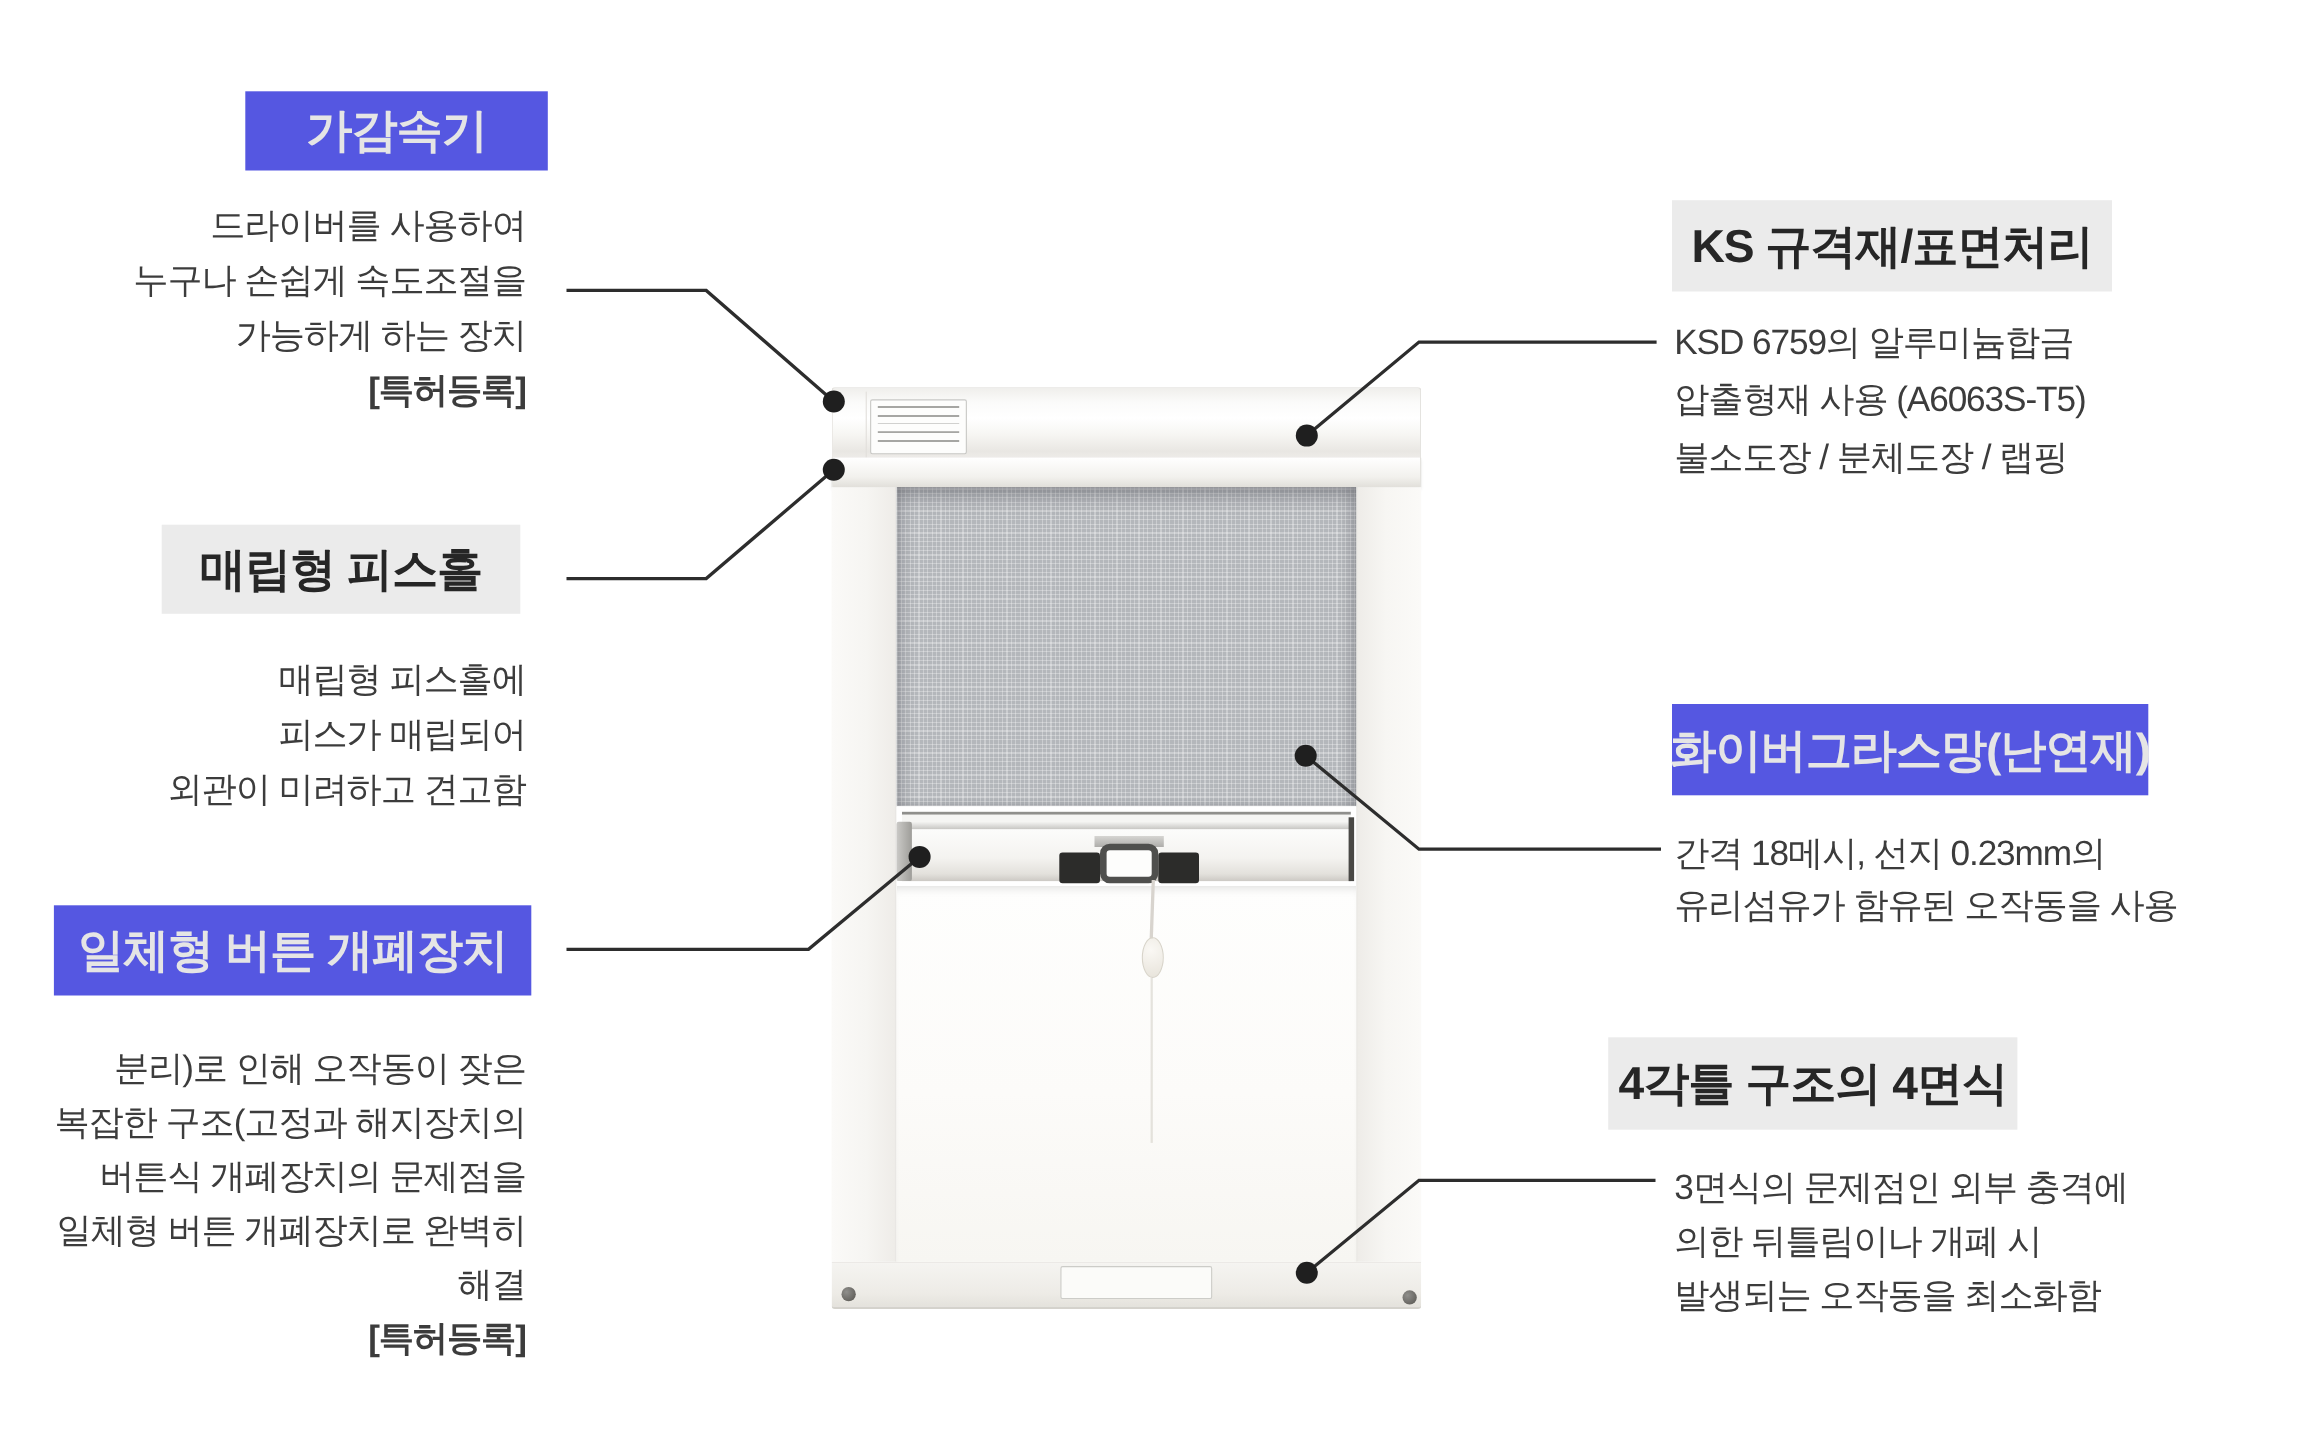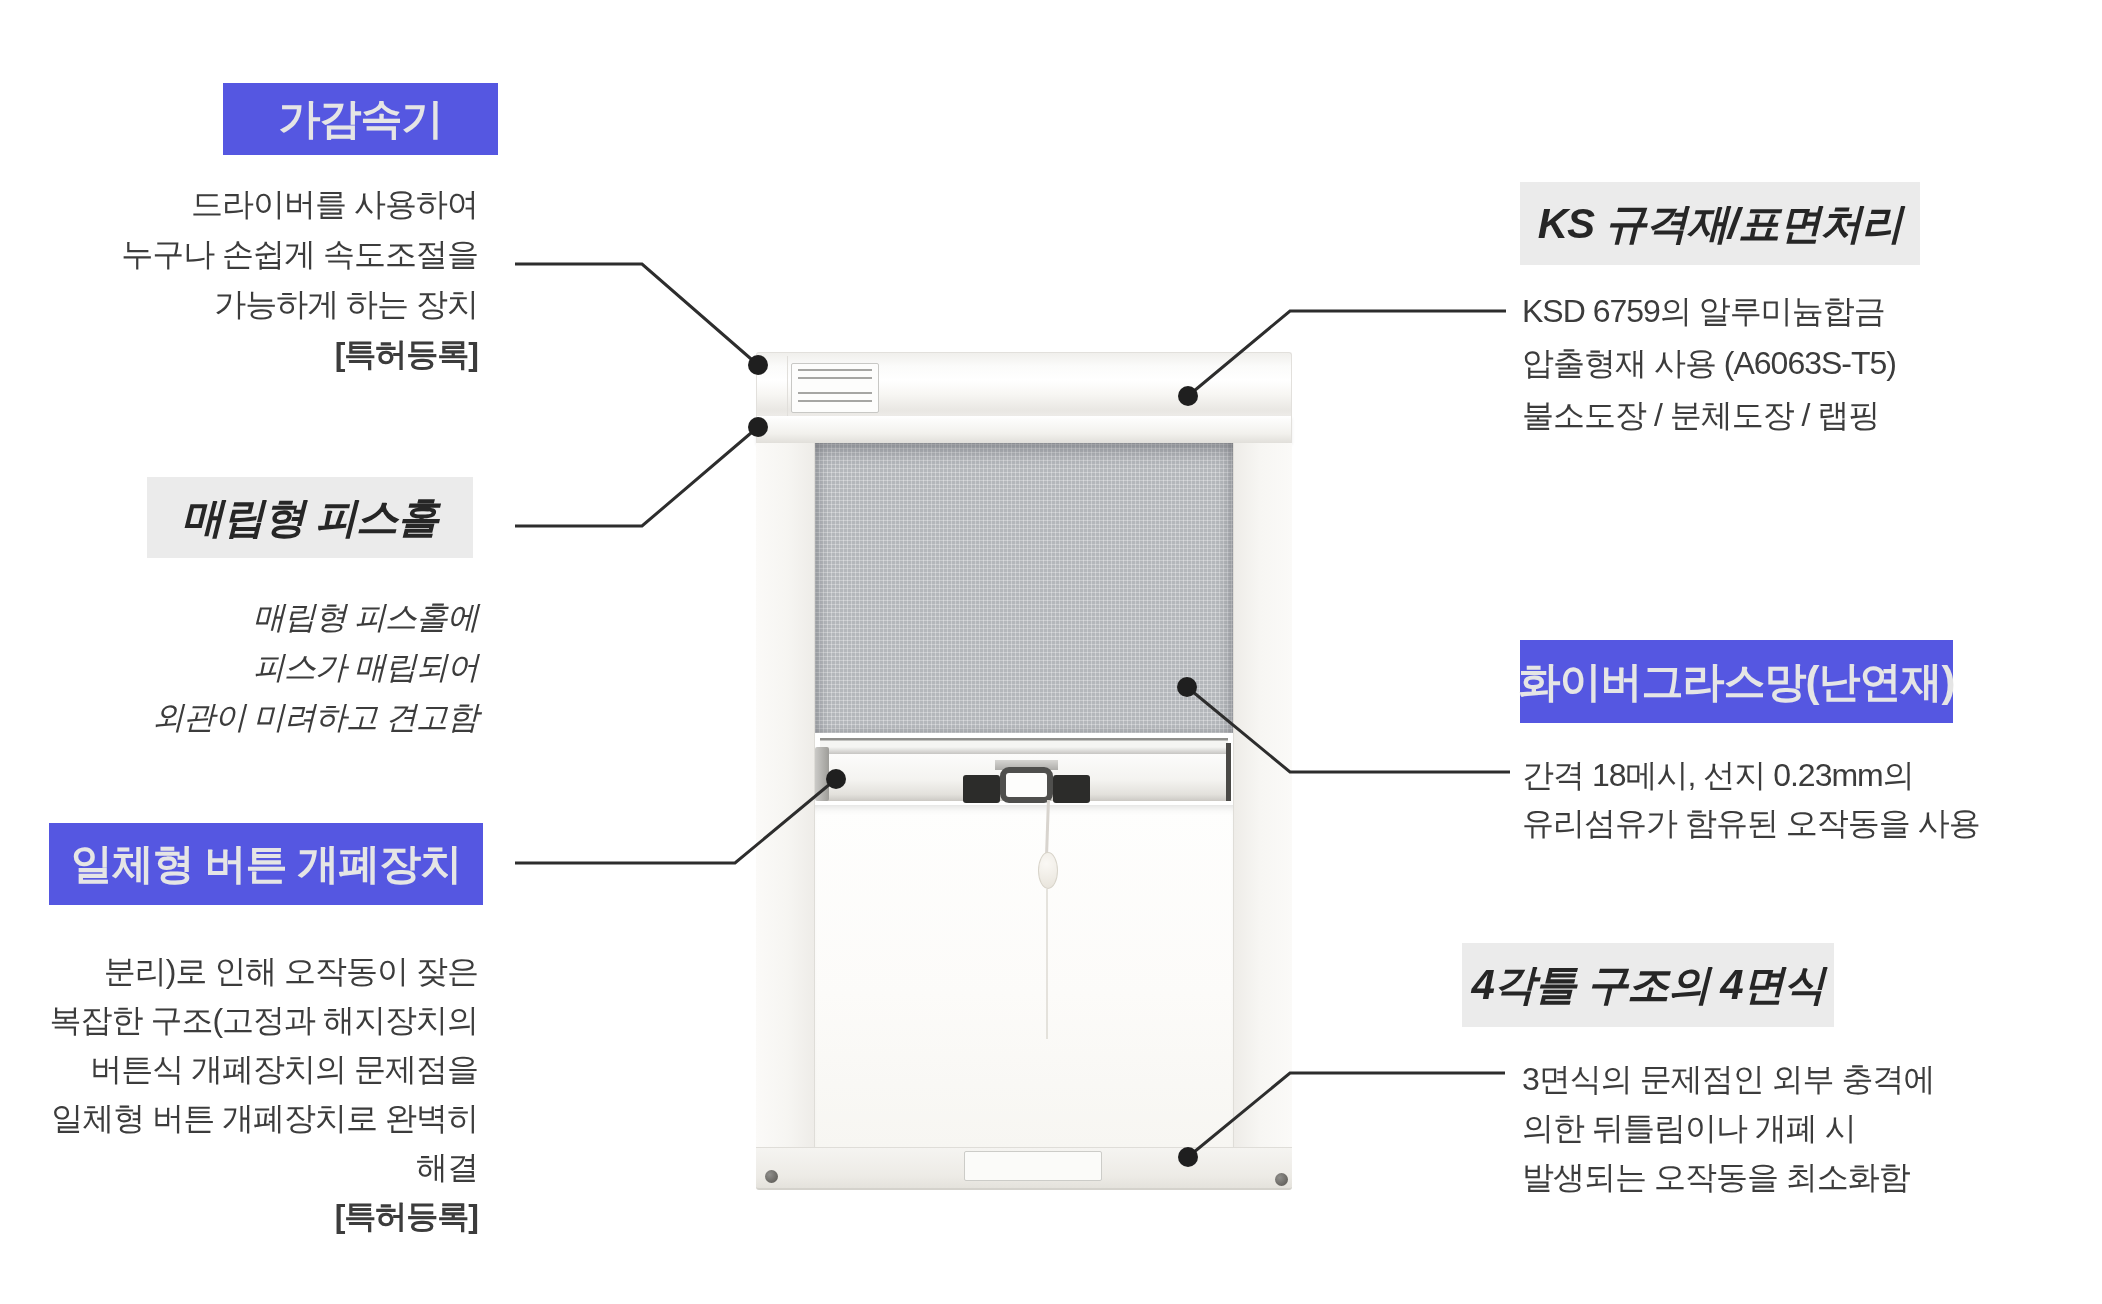--- a/index.html
+++ b/index.html
@@ -10,34 +10,34 @@
   }
   *{margin:0;padding:0;box-sizing:border-box;}
   html,body{background:#ffffff;}
   body{font-family:"Liberation Sans","DejaVu Sans",sans-serif;}
   #canvas{position:relative;width:2102px;height:1304px;background:#ffffff;overflow:hidden;}
 
   
   .badge{position:absolute;display:flex;align-items:center;justify-content:center;
          font-size:42px;font-weight:800;letter-spacing:-1px;white-space:nowrap;}
   .badge.blue{background:var(--blue);color:#e5e5e5;}
-  .badge.gray{background:var(--badge-gray);color:#262626;font-style:italic;}
+  .badge.gray{background:var(--badge-gray);color:#262626;}
   #badge-l1{left:223px;top:83px;width:275px;height:72px;}
   #badge-l2{left:147px;top:477px;width:326px;height:81px;}
   #badge-l3{left:49px;top:823px;width:434px;height:82px;}
   #badge-r1{left:1520px;top:182px;width:400px;height:83px;}
   #badge-r2{left:1520px;top:640px;width:433px;height:83px;}
   #badge-r3{left:1462px;top:943px;width:372px;height:84px;}
 
   
   .desc{position:absolute;color:var(--body-text);font-size:32px;letter-spacing:-1px;}
   .desc .ln{display:block;}
   .right-align{text-align:right;}
   #text-l1{left:80px;width:398px;top:179px;line-height:50px;}
-  #text-l2{left:80px;width:398px;top:592px;line-height:50px;font-style:italic;}
+  #text-l2{left:80px;width:398px;top:592px;line-height:50px;}
   #text-l3{left:40px;width:438px;top:947px;line-height:49px;}
   #text-r1{left:1522px;width:540px;top:285px;line-height:52px;}
   #text-r2{left:1522px;width:560px;top:751px;line-height:48px;}
   #text-r3{left:1522px;width:540px;top:1055px;line-height:49px;}
   .strong{font-weight:700;}
 
   
   #callouts{position:absolute;left:0;top:0;width:2102px;height:1304px;pointer-events:none;}
   #callouts polyline{fill:none;stroke:var(--line);stroke-width:3;}
   #callouts circle{fill:#1F1F1F;stroke:none;}

